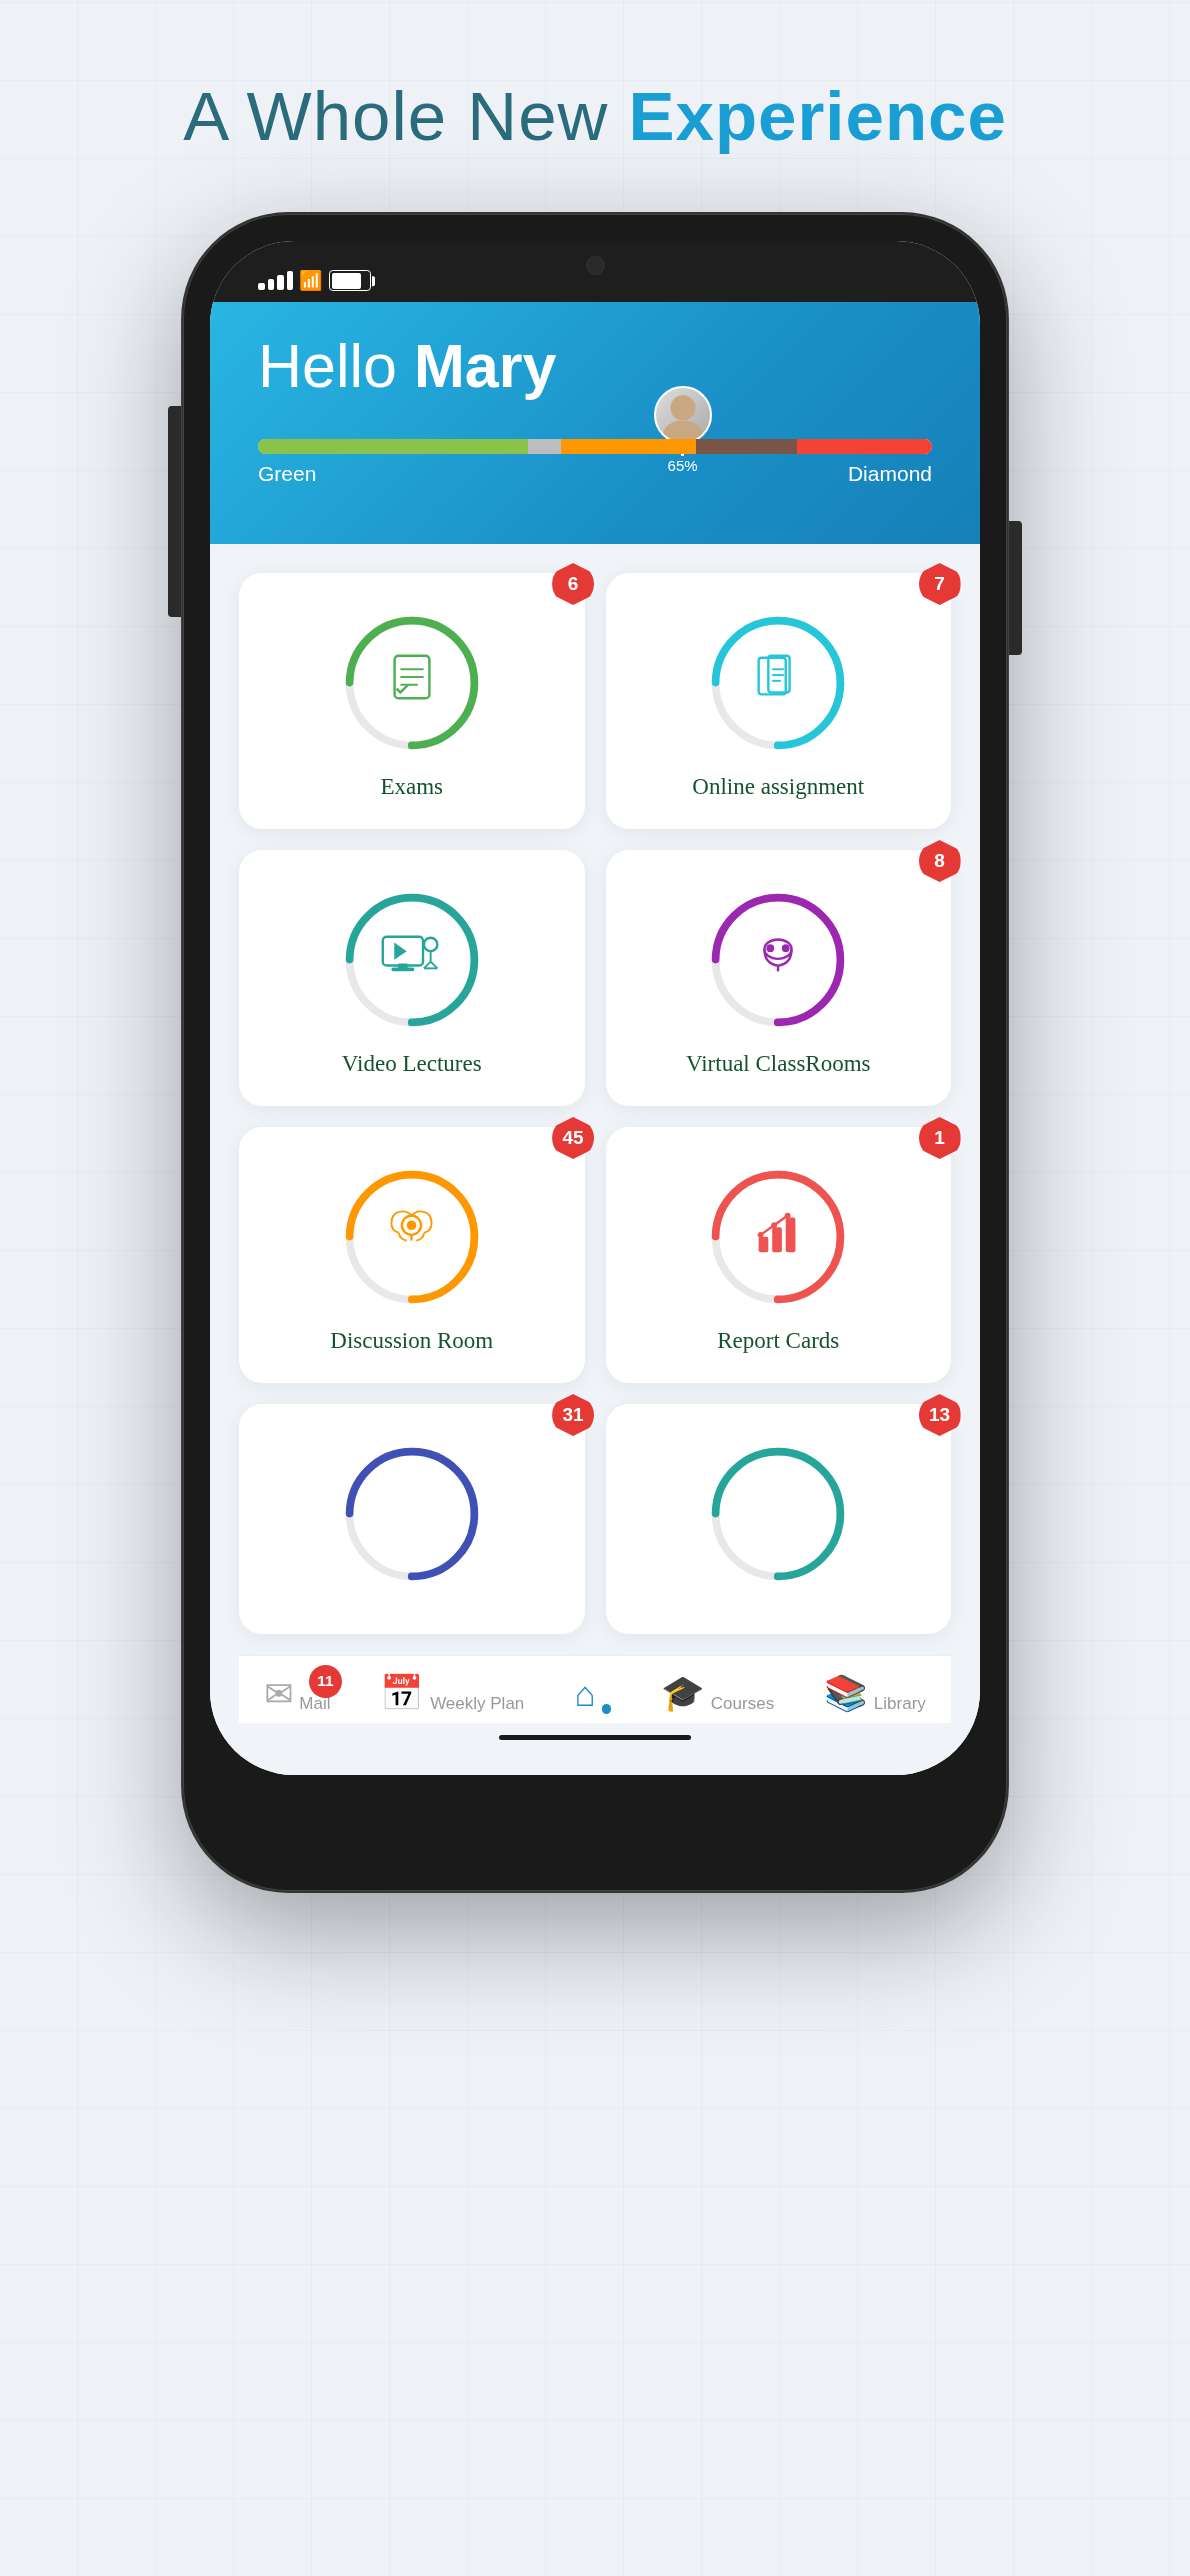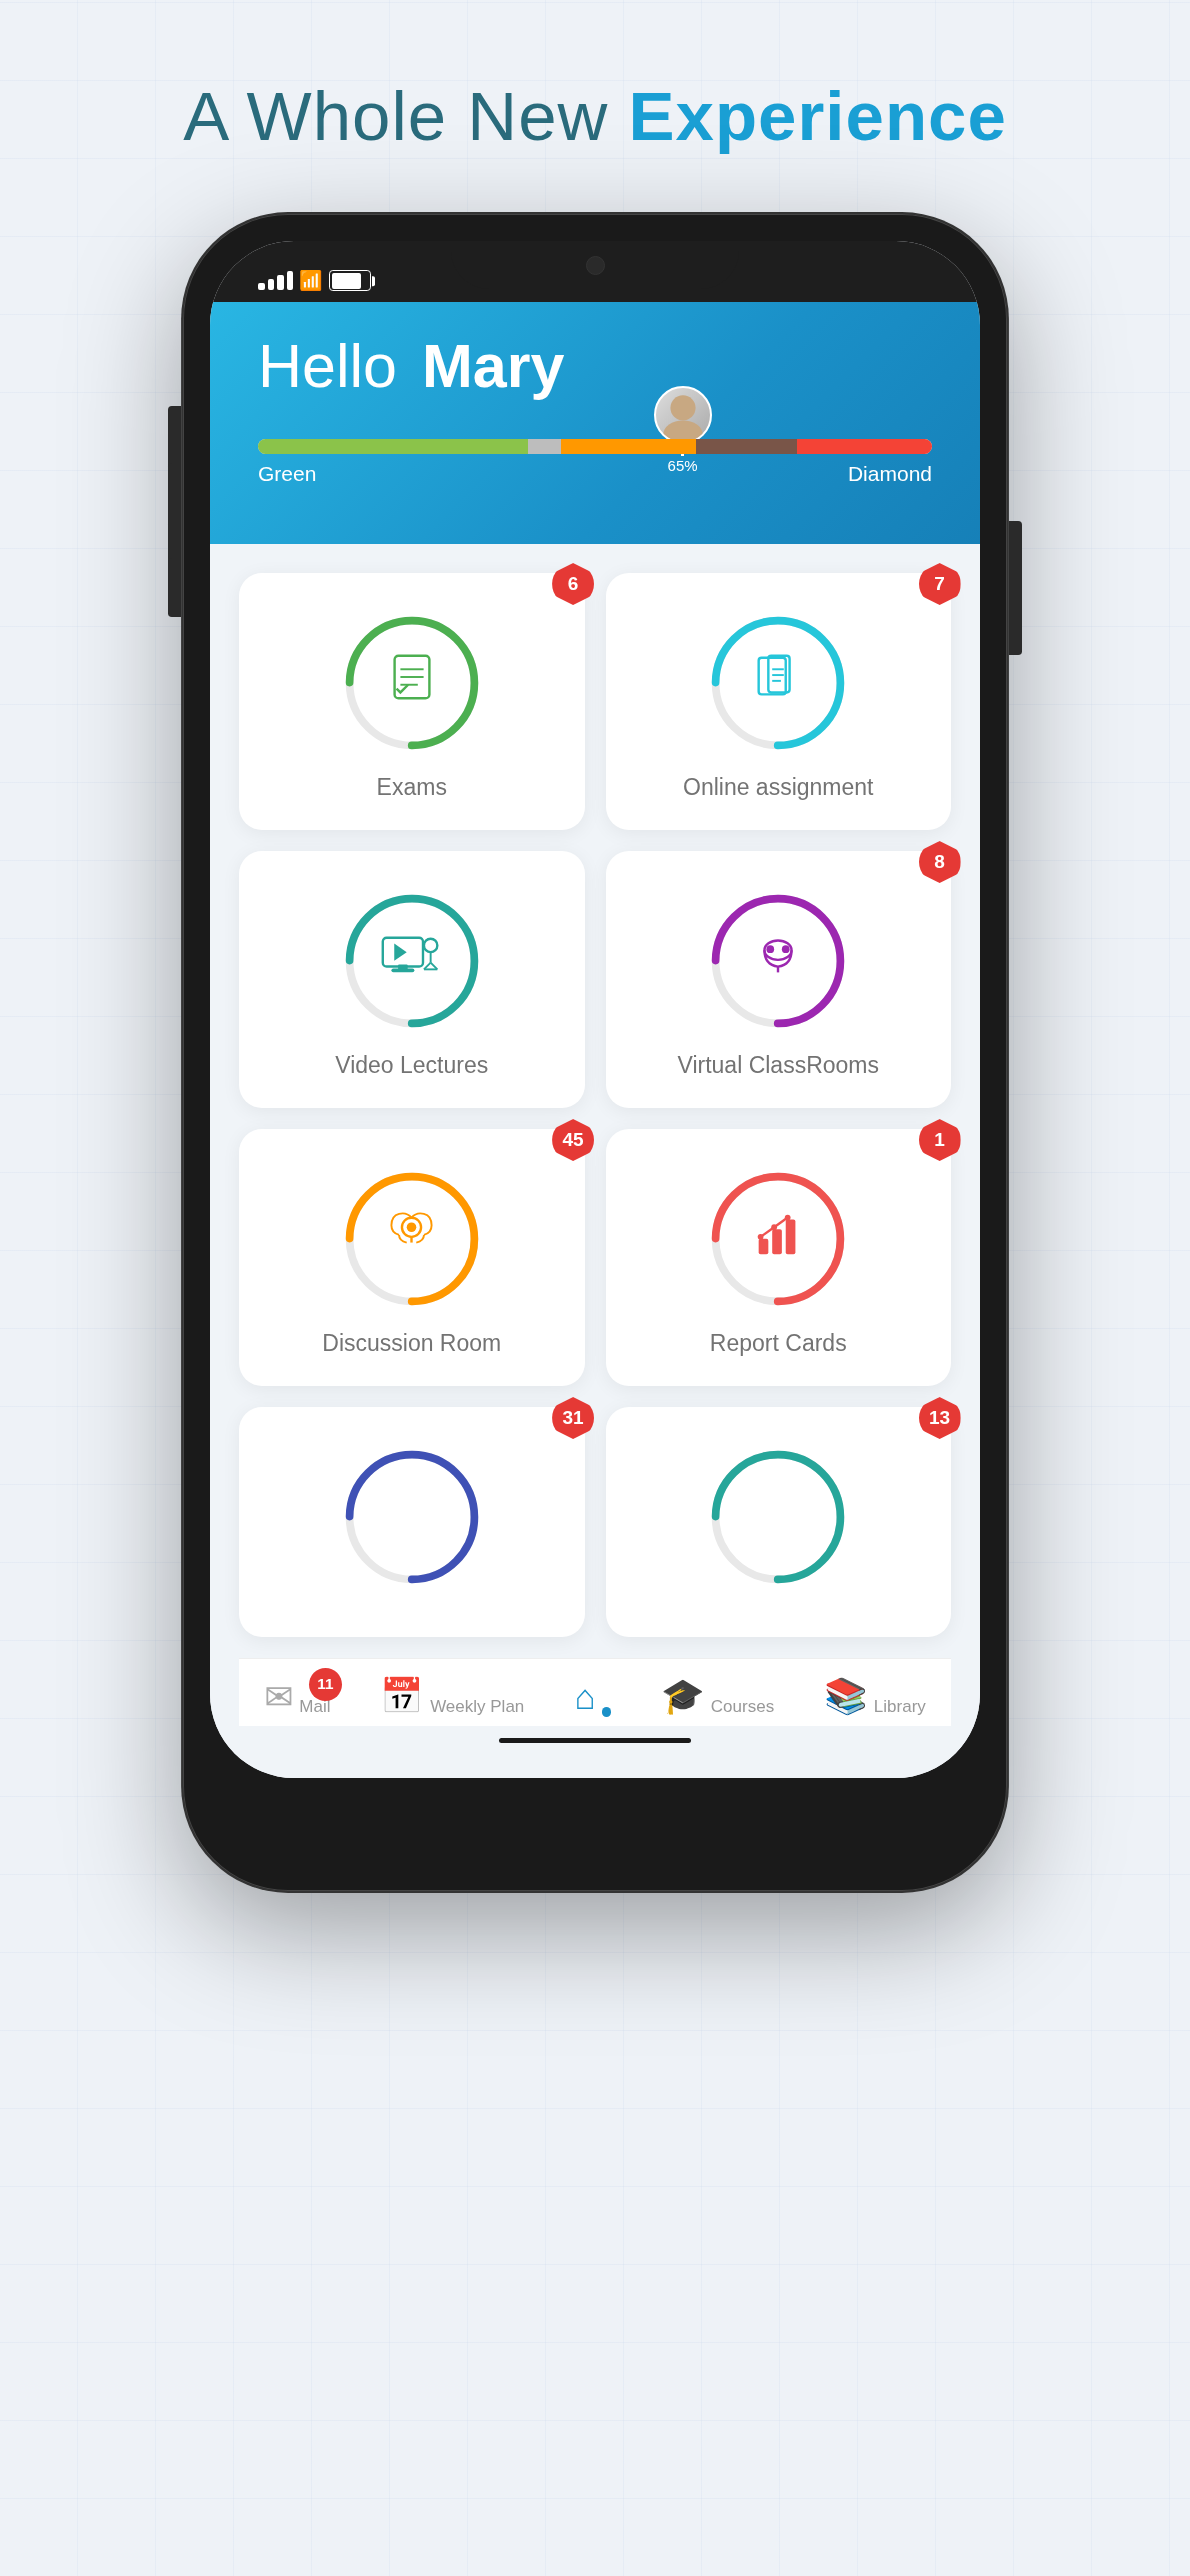--- a/index.html
+++ b/index.html
@@ -187,21 +187,20 @@
       font-size: 27px;
     }
     .greeting {
       color: white;
       font-size: 61px;
       margin-bottom: 38px;
       font-weight: 300;
     }
     .greeting strong {
       font-weight: 800;
-      margin-left: 8px;
     }
 
     
     .progress-container {
       position: relative;
       margin-bottom: 9.6px;
     }
     .progress-bar {
       height: 15.3px;
       background: #e0e0e0;
@@ -318,22 +317,23 @@
       height: 144px;
       border-radius: 50%;
       display: flex;
       align-items: center;
       justify-content: center;
       margin-bottom: 19px;
       position: relative;
     }
     .card-label {
       font-size: 23px;
-      color: #737373;
+      color: #14532d;
       text-align: left;
+      font-family: Liberation Serif, serif;
     }
 
     
     .circle-svg {
       position: absolute;
       top: 0; left: 0;
       width: 100%;
       height: 100%;
     }
     .card-icon {

